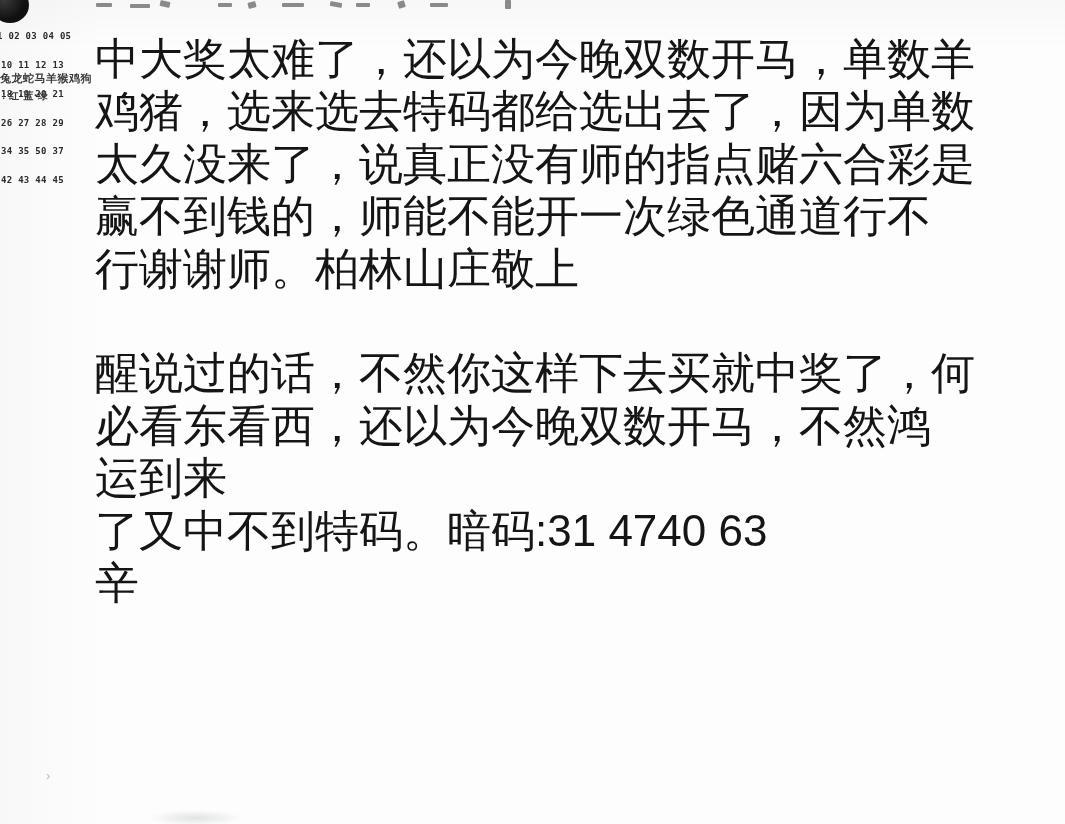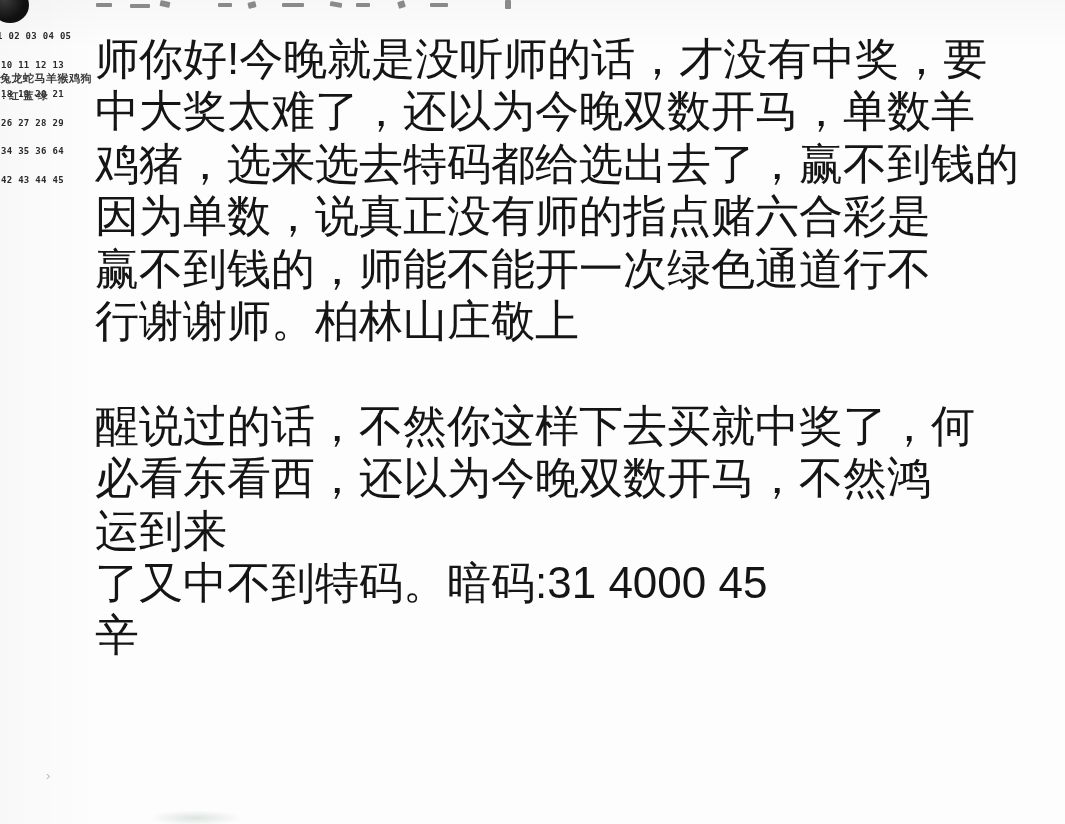--- a/index.html
+++ b/index.html
@@ -98,37 +98,36 @@
     <span class="frag" style="left:398px; top:1px; width:7px;  height:7px; transform:rotate(-18deg);"></span>
     <span class="frag" style="left:430px; top:3px; width:18px; height:4px;"></span>
     <span class="frag" style="left:505px; top:0px; width:6px;  height:9px;"></span>
   </div>
 
   <div class="sidebar">
     <div class="row">1 02 03 04 05</div>
     <div class="row">10 11 12 13</div>
     <div class="row">18 19 20 21</div>
     <div class="row">26 27 28 29</div>
-    <div class="row">34 35 36 64</div>
+    <div class="row">34 35 50 37</div>
     <div class="row">42 43 44 45</div>
   </div>
   <div class="zodiac-line">兔龙蛇马羊猴鸡狗</div>
   <div class="color-line">: 红·蓝·绿</div>
 
   <div class="letter">
-    <div class="line">师你好!今晚就是没听师的话，才没有中奖，要</div>
     <div class="line">中大奖太难了，还以为今晚双数开马，单数羊</div>
-    <div class="line">鸡猪，选来选去特码都给选出去了，赢不到钱的</div>
-    <div class="line">因为单数，说真正没有师的指点赌六合彩是</div>
+    <div class="line">鸡猪，选来选去特码都给选出去了，因为单数</div>
+    <div class="line">太久没来了，说真正没有师的指点赌六合彩是</div>
     <div class="line">赢不到钱的，师能不能开一次绿色通道行不</div>
     <div class="line">行谢谢师。柏林山庄敬上</div>
     <div class="gap"></div>
     <div class="line">醒说过的话，不然你这样下去买就中奖了，何</div>
     <div class="line">必看东看西，还以为今晚双数开马，不然鸿</div>
     <div class="line">运到来</div>
-    <div class="line">了又中不到特码。暗码:31 4000 45</div>
+    <div class="line">了又中不到特码。暗码:31 4740 63</div>
     <div class="line">辛</div>
   </div>
 
   <div class="chev">›</div>
   <div class="smudge"></div>
 
 </div>
 
 </body></html>

